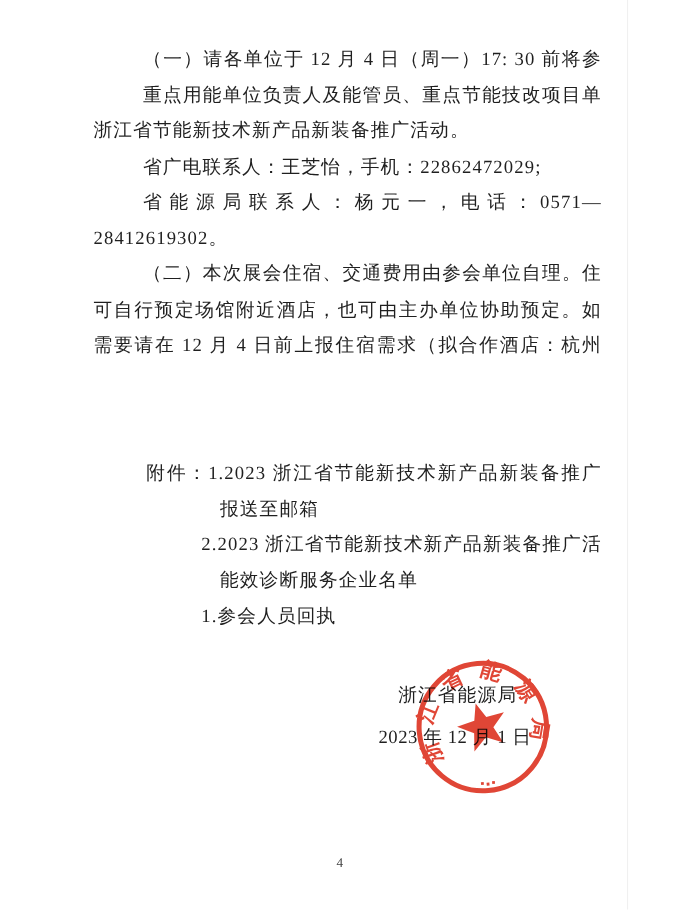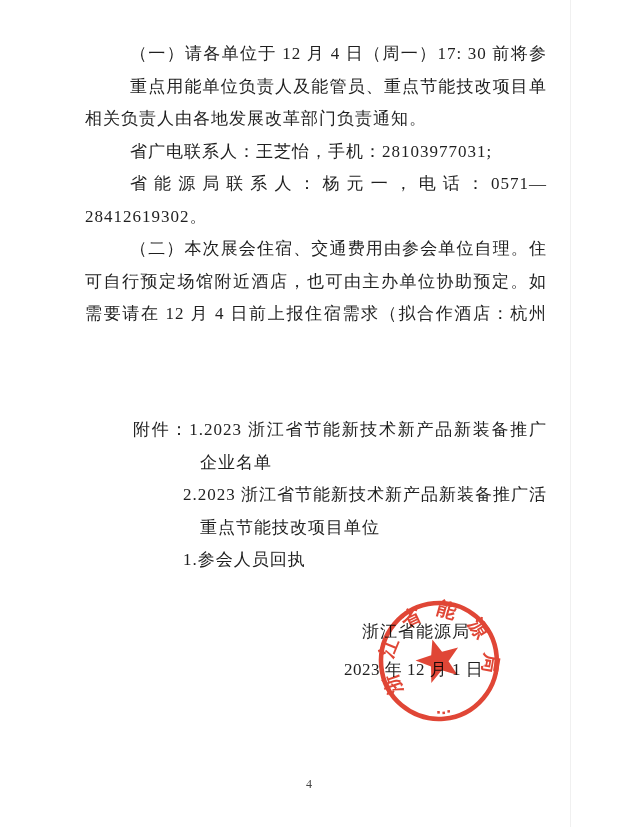--- a/index.html
+++ b/index.html
@@ -98,34 +98,34 @@
 </head>
 <body>
 
 <div class="page">
 
   <div class="scan-line"></div>
 
   <div class="body-text">
     <div class="bline indent fill">（一）请各单位于 12 月 4 日（周一）17: 30 前将参会</div>
     <div class="bline indent fill">重点用能单位负责人及能管员、重点节能技改项目单位</div>
-    <div class="bline">相关负责人由各地发展改革部门负责通知。</div>
-    <div class="bline indent">省广电联系人：王芝怡，手机：28103977031;</div>
+    <div class="bline">浙江省节能新技术新产品新装备推广活动。</div>
+    <div class="bline indent">省广电联系人：王芝怡，手机：22862472029;</div>
     <div class="bline indent fill">省能源局联系人：杨元一，电话：0571—81050551，</div>
     <div class="bline">28412619302。</div>
     <div class="bline indent fill">（二）本次展会住宿、交通费用由参会单位自理。住宿</div>
     <div class="bline fill">可自行预定场馆附近酒店，也可由主办单位协助预定。如有</div>
     <div class="bline fill">需要请在 12 月 4 日前上报住宿需求（拟合作酒店：杭州帝</div>
   </div>
 
   <div class="attachments">
     <div class="bline att-l1 fill">附件：1.2023 浙江省节能新技术新产品新装备推广活动</div>
-    <div class="bline att-wrap">企业名单</div>
+    <div class="bline att-wrap">报送至邮箱</div>
     <div class="bline att-item fill">2.2023 浙江省节能新技术新产品新装备推广活动</div>
-    <div class="bline att-wrap">重点节能技改项目单位</div>
+    <div class="bline att-wrap">能效诊断服务企业名单</div>
     <div class="bline att-item">1.参会人员回执</div>
   </div>
 
   <div class="signature-org">浙江省能源局</div>
   <div class="signature-date">2023 年 12 月 1 日</div>
 
   <svg class="seal" viewBox="0 0 124 124" xmlns="http://www.w3.org/2000/svg">
     <circle cx="62" cy="61" r="57" fill="none" stroke="var(--color-seal_red)" stroke-width="4.5"></circle>
     <polygon transform="rotate(-12 62 61)" fill="var(--color-seal_red)" points="62,39 67.6,53.3 83.9,53.9 71,63.9 75.5,79.6 62,70.5 48.5,79.6 53,63.9 40.1,53.9 56.4,53.3"></polygon>
     <path id="sealArc" d="M 22.1 79.6 A 44 44 0 1 1 101.9 79.6" fill="none"></path>

